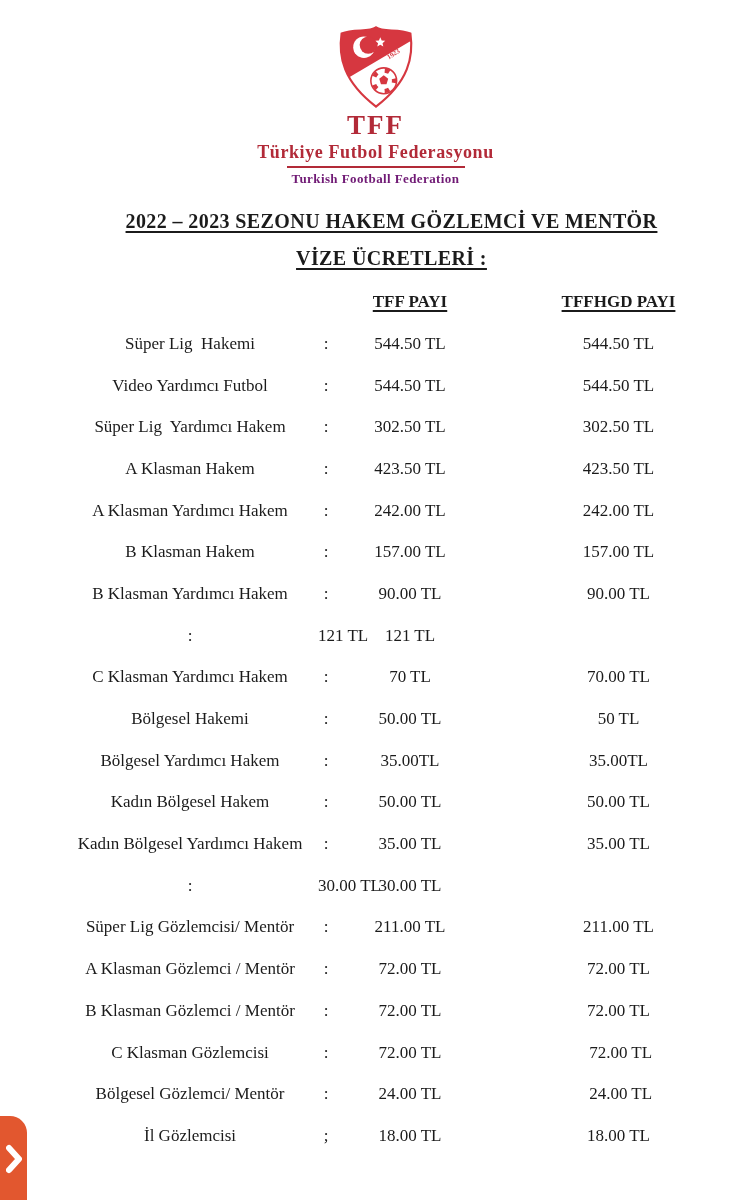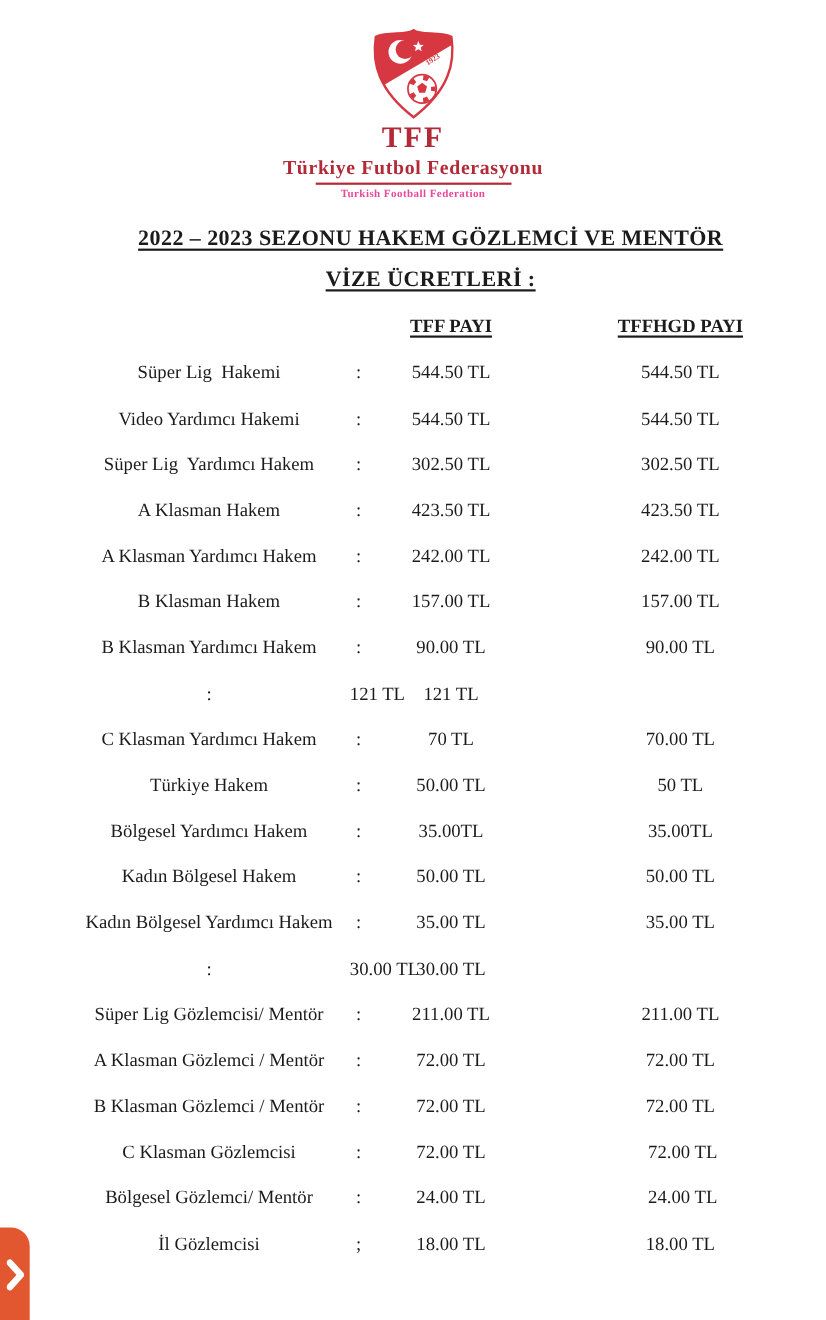--- a/index.html
+++ b/index.html
@@ -18,21 +18,21 @@
     color:#b22a38; line-height:1.0;
   }
   .logo-name-tr {
     margin-top:3px; font-size:18px; font-weight:bold; color:#b22a38;
     letter-spacing:0.6px;
   }
   .logo-divider {
     width:178px; height:2px; background:#b22a38; margin:3px auto 3px auto;
   }
   .logo-name-en {
-    font-size:10px; font-weight:bold; color:#ec4899; letter-spacing:0.4px;
+    font-size:13px; font-weight:bold; color:#701a75; letter-spacing:0.4px;
   }
 
   
   .doc-title { margin-top:12px; text-align:center;padding-left:32px; }
   .title-line {
     display:inline-block; font-size:20px; font-weight:bold; color:#1b1b1b;
     letter-spacing:0.4px; line-height:25px;
     text-decoration:underline; text-decoration-thickness:2px; text-underline-offset:3px;
   }
 
@@ -116,21 +116,21 @@
     </div>
     <div id="rows">
     <div class="table-row">
       <span class="col-label">Süper Lig  Hakemi</span>
       <span class="col-sep">:</span>
       <span class="col-val">544.50 TL</span>
       <span class="col-val2">544.50 TL</span>
     </div>
 
     <div class="table-row">
-      <span class="col-label">Video Yardımcı Hakemi</span>
+      <span class="col-label">Video Yardımcı Futbol</span>
       <span class="col-sep">:</span>
       <span class="col-val">544.50 TL</span>
       <span class="col-val2">544.50 TL</span>
     </div>
 
     <div class="table-row">
       <span class="col-label">Süper Lig  Yardımcı Hakem</span>
       <span class="col-sep">:</span>
       <span class="col-val">302.50 TL</span>
       <span class="col-val2">302.50 TL</span>
@@ -171,21 +171,21 @@
     </div>
 
     <div class="table-row">
       <span class="col-label">C Klasman Yardımcı Hakem</span>
       <span class="col-sep">:</span>
       <span class="col-val">70 TL</span>
       <span class="col-val2">70.00 TL</span>
     </div>
 
     <div class="table-row">
-      <span class="col-label">Türkiye Hakem</span>
+      <span class="col-label">Bölgesel Hakemi</span>
       <span class="col-sep">:</span>
       <span class="col-val">50.00 TL</span>
       <span class="col-val2">50 TL</span>
     </div>
 
     <div class="table-row">
       <span class="col-label">Bölgesel Yardımcı Hakem</span>
       <span class="col-sep">:</span>
       <span class="col-val">35.00TL</span>
       <span class="col-val2">35.00TL</span>

